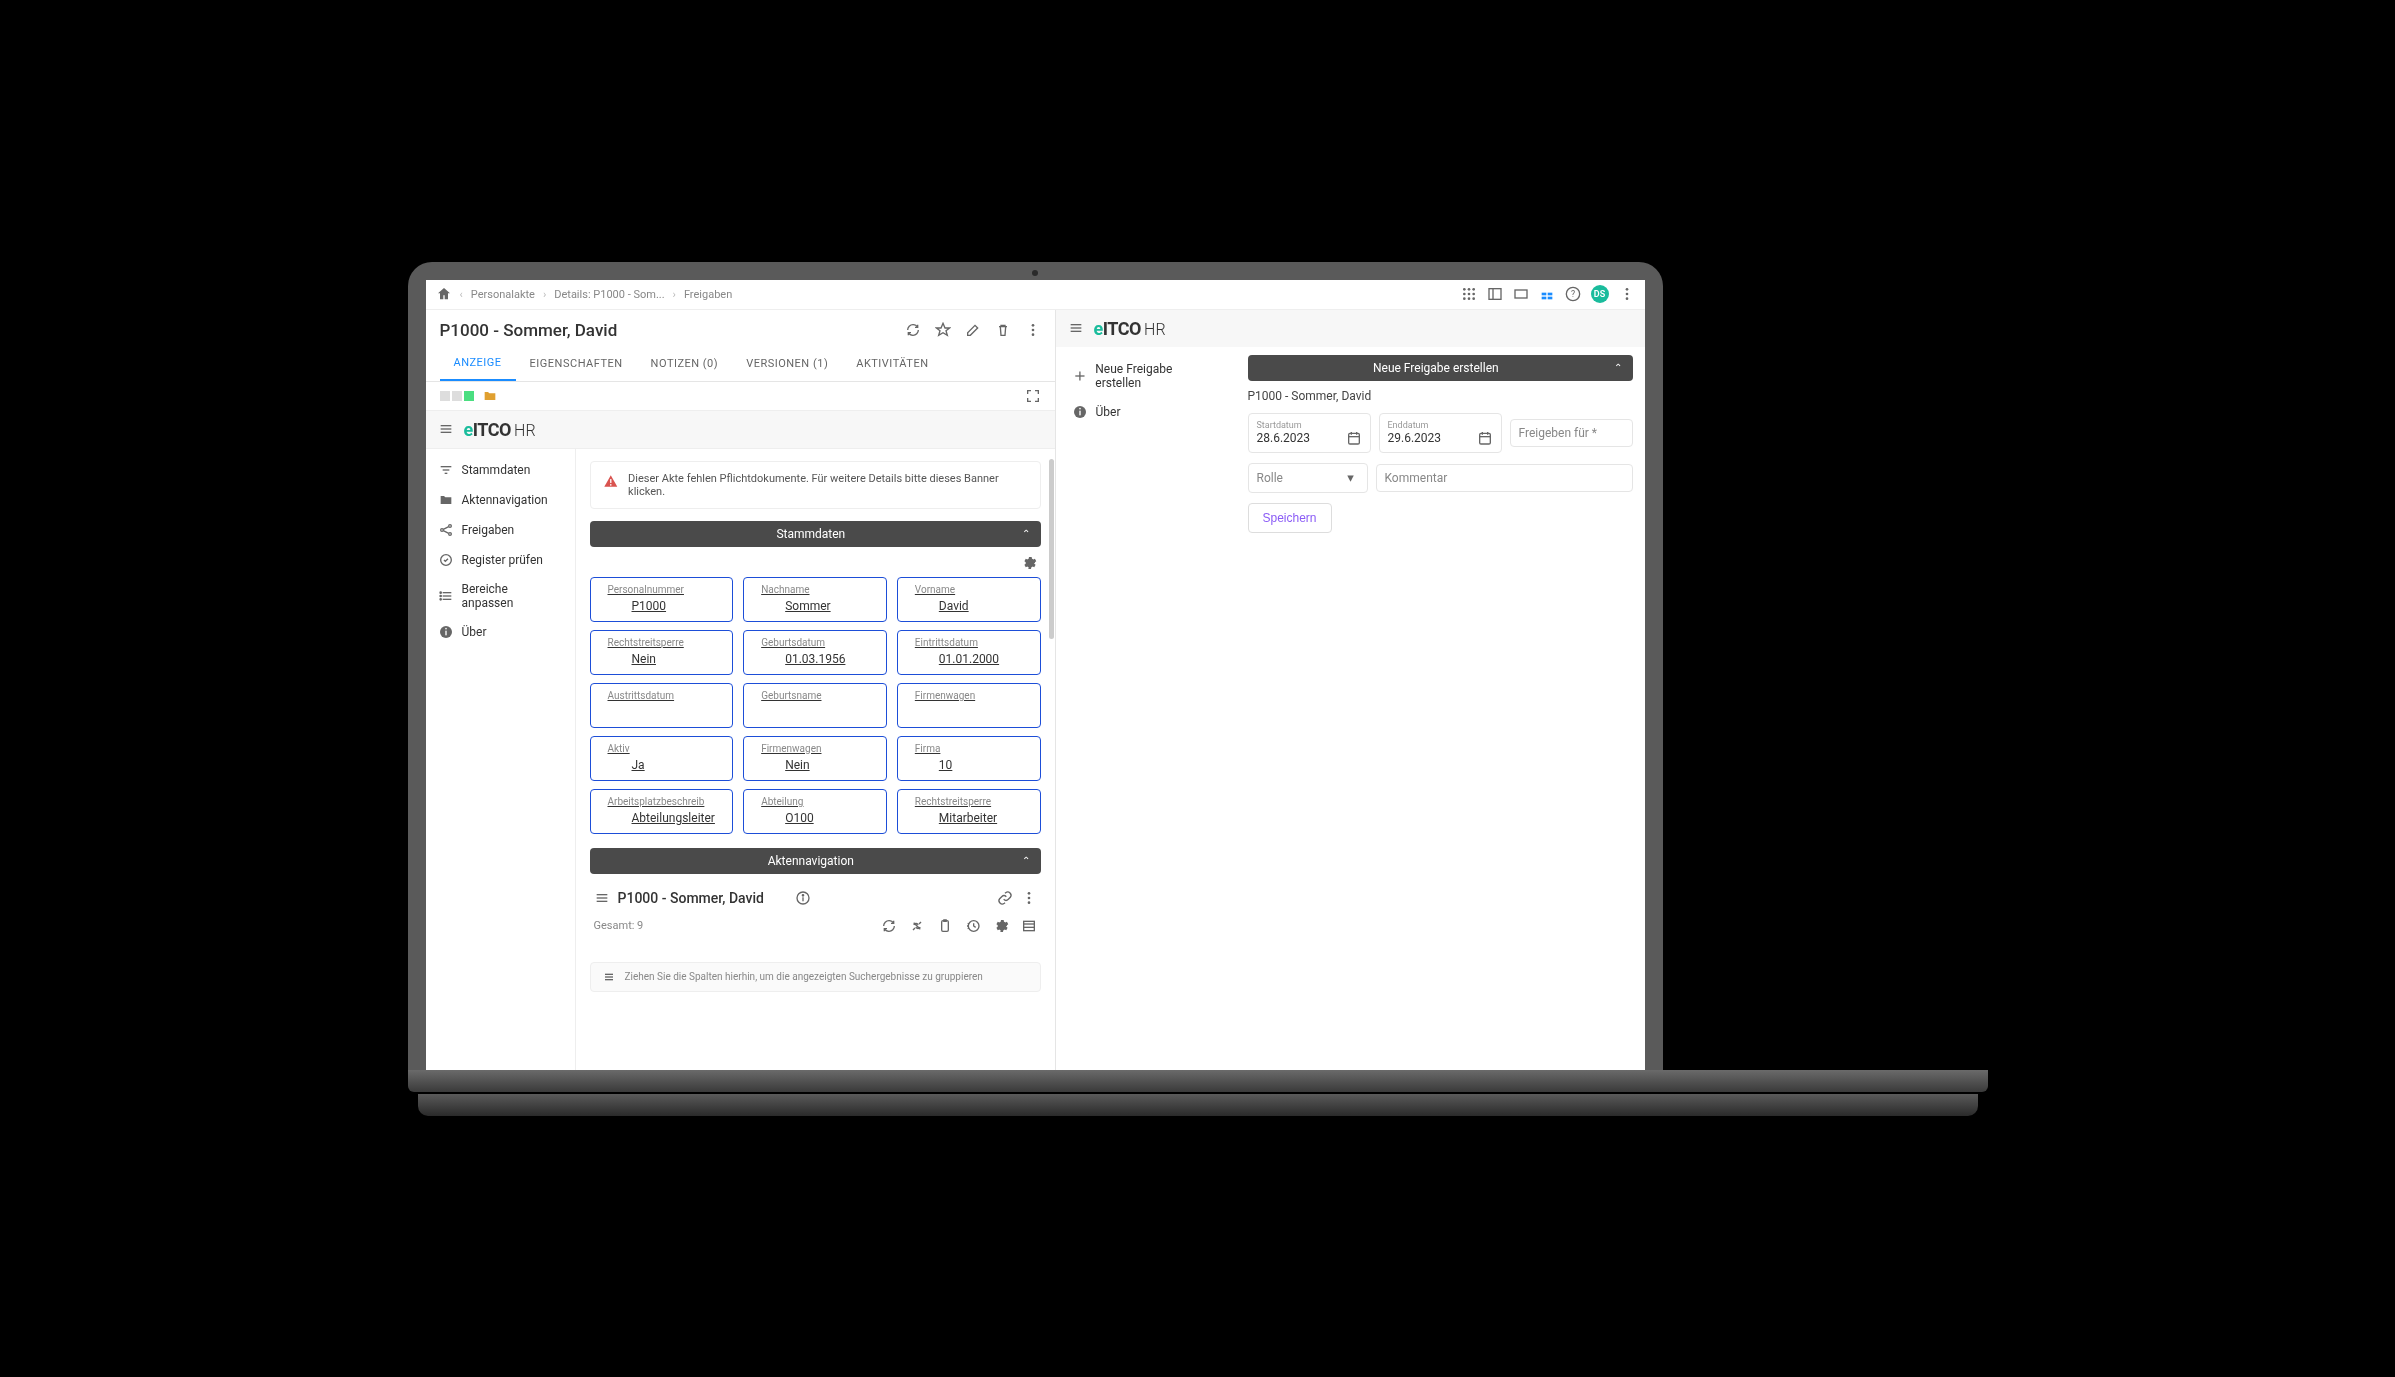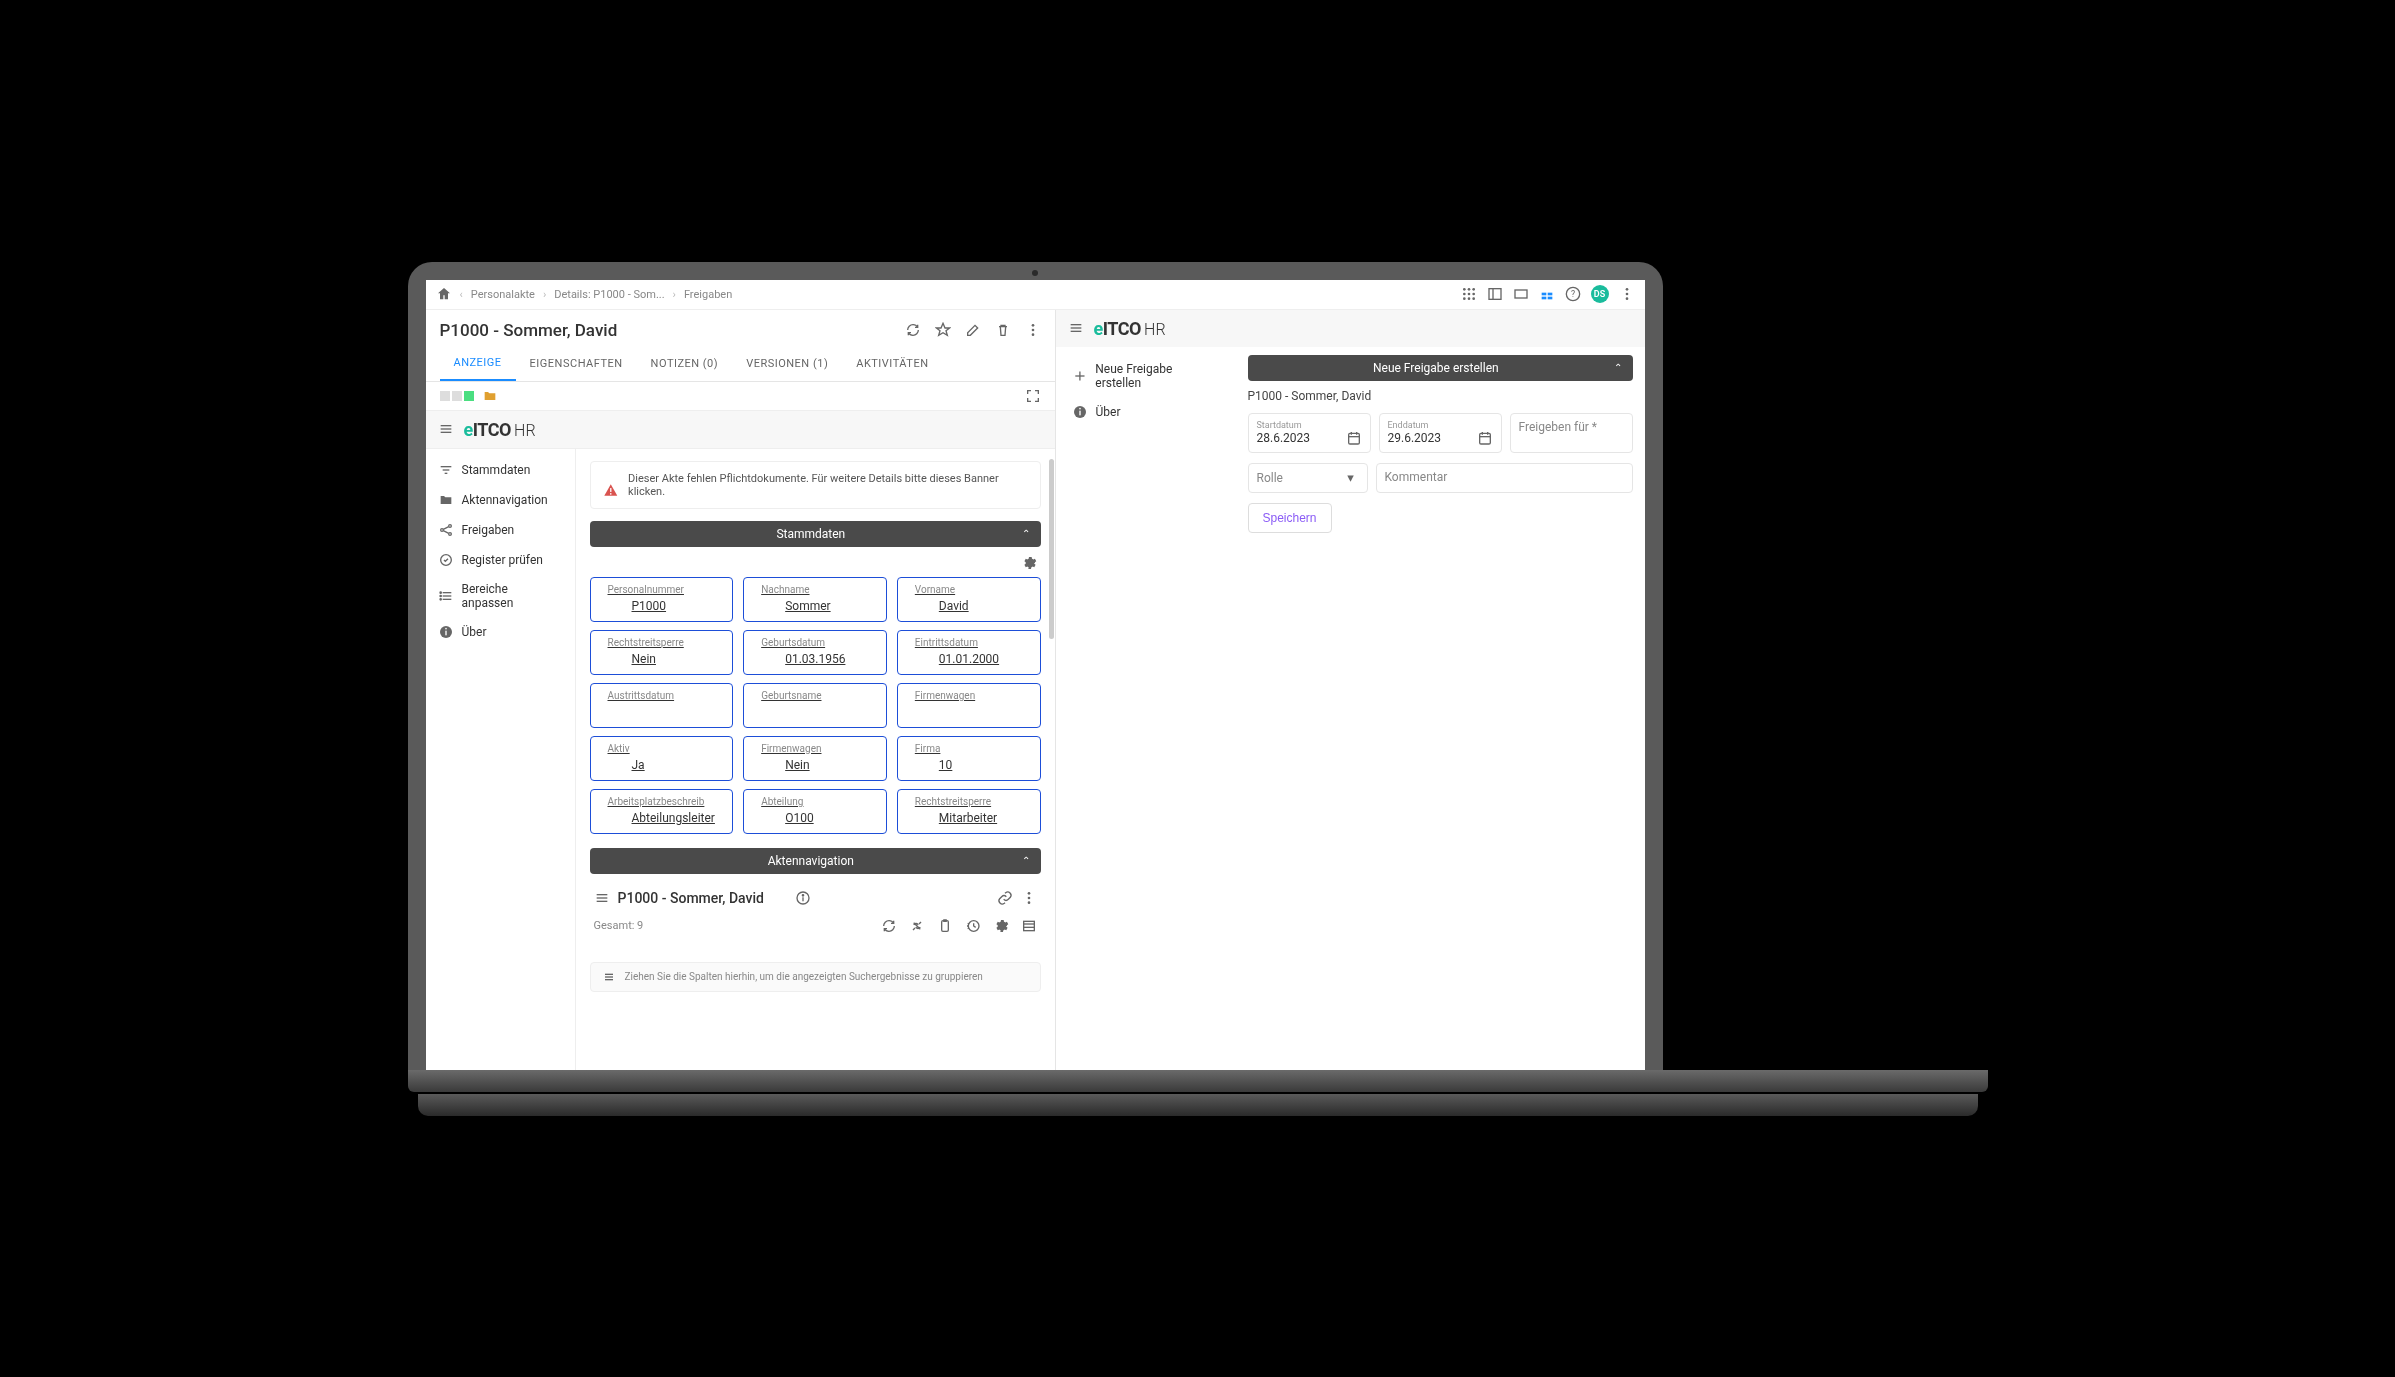--- a/index.html
+++ b/index.html
@@ -42,21 +42,21 @@
 .logo-text { font-weight:700; font-size:18px; letter-spacing:-.5px; }
 .logo-hr { font-weight:300; font-size:16px; color:#333; }
 .logo-c { color:#1abc9c; }
 
 .content-row { display:flex; flex:1; overflow:hidden; }
 .side-nav { width:150px; border-right:1px solid #eee; padding:6px 0; font-size:12px; }
 .nav-item { display:flex; align-items:center; gap:8px; padding:7px 12px; color:#333; cursor:pointer; }
 
 .main-area { flex:1; overflow-y:auto; padding:12px 14px; position:relative; }
 
-.banner { display:flex; gap:10px; background:#fff; border:1px solid #eee; border-radius:4px; padding:10px 12px; font-size:11px; color:#555; margin-bottom:12px;align-items:flex-end; }
+.banner { display:flex; gap:10px; background:#fff; border:1px solid #eee; border-radius:4px; padding:10px 12px; font-size:11px; color:#555; margin-bottom:12px; }
 .warn-ic { color:#d9534f; margin-top:1px; }
 
 .sect-bar { background:#4a4a4a; color:#fff; font-size:12px; padding:6px 10px; border-radius:4px; display:flex; align-items:center; margin-bottom:8px; }
 .sect-bar .t { flex:1; text-align:center; }
 .chev { font-size:10px; }
 
 .gear-row { display:flex; justify-content:flex-end; padding:0 4px 6px; color:#666; }
 
 .grid3 { display:grid; grid-template-columns:1fr 1fr 1fr; gap:8px 10px; }
 .fld { border:1px solid #1d4ed8; border-radius:4px; padding:6px 17px 8px; background:#fff;text-decoration:underline; }
@@ -72,21 +72,21 @@
 .drag-row { border:1px solid #eee; background:#fafafa; color:#888; font-size:10px; padding:6px 10px; border-radius:4px; margin-top:24px; display:flex; gap:8px; align-items:center; }
 
 
 .r-side { display:flex; height:100%; }
 .r-nav { width:180px; padding:8px 10px; font-size:12px; }
 .r-nav .nav-item { padding:7px 6px; }
 .r-main { flex:1; padding:8px 12px; }
 
 .freig-form { margin-top:8px; }
 .freig-form .sub { font-size:12px; color:#444; margin-bottom:10px; }
-.frow { display:flex; gap:8px; margin-bottom:10px; }
+.frow { display:flex; gap:8px; margin-bottom:10px;align-items:center; }
 .inp { flex:1; border:1px solid #e5e5e5; border-radius:4px; padding:6px 8px; background:#fff; position:relative; }
 .inp .lbl { font-size:9px; color:#999; }
 .inp .val { font-size:12px; color:#333; }
 .inp-date { display:flex; align-items:center; justify-content:space-between; }
 .btn-save { border:1px solid #ddd; background:#fff; color:#8b5cf6; padding:7px 14px; border-radius:4px; font-size:12px; cursor:not-allowed; }
 
 .scrollbar-fake { position:absolute; right:1px; top:0; bottom:0; width:6px; }
 .scrollbar-thumb { position:absolute; right:0; top:10px; width:5px; height:180px; background:#ccc; border-radius:3px; }
 </style>
 </head>

